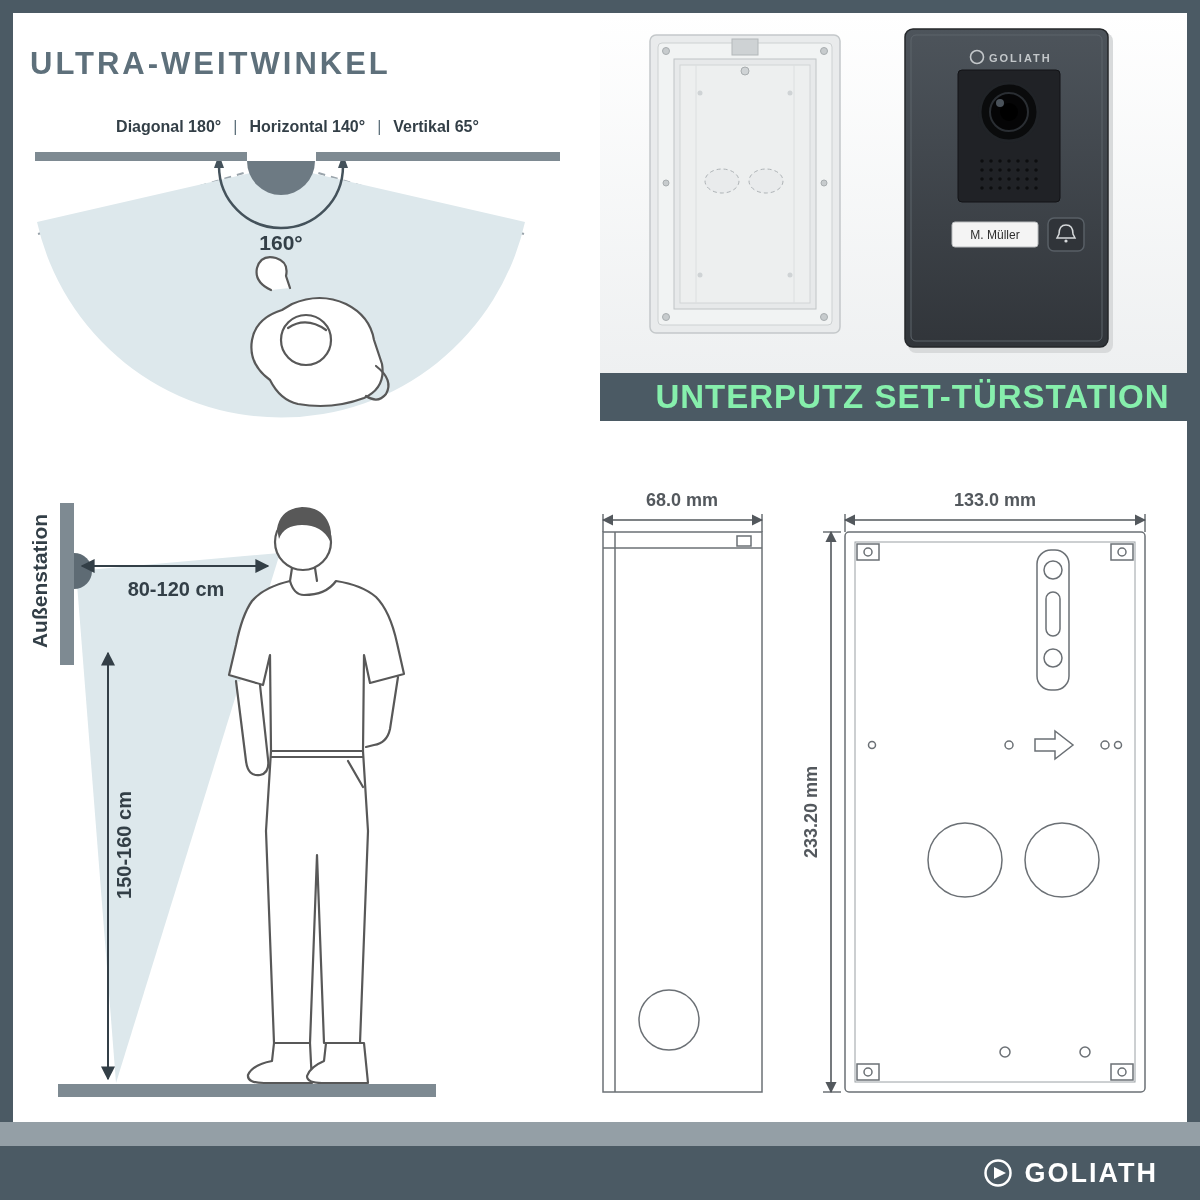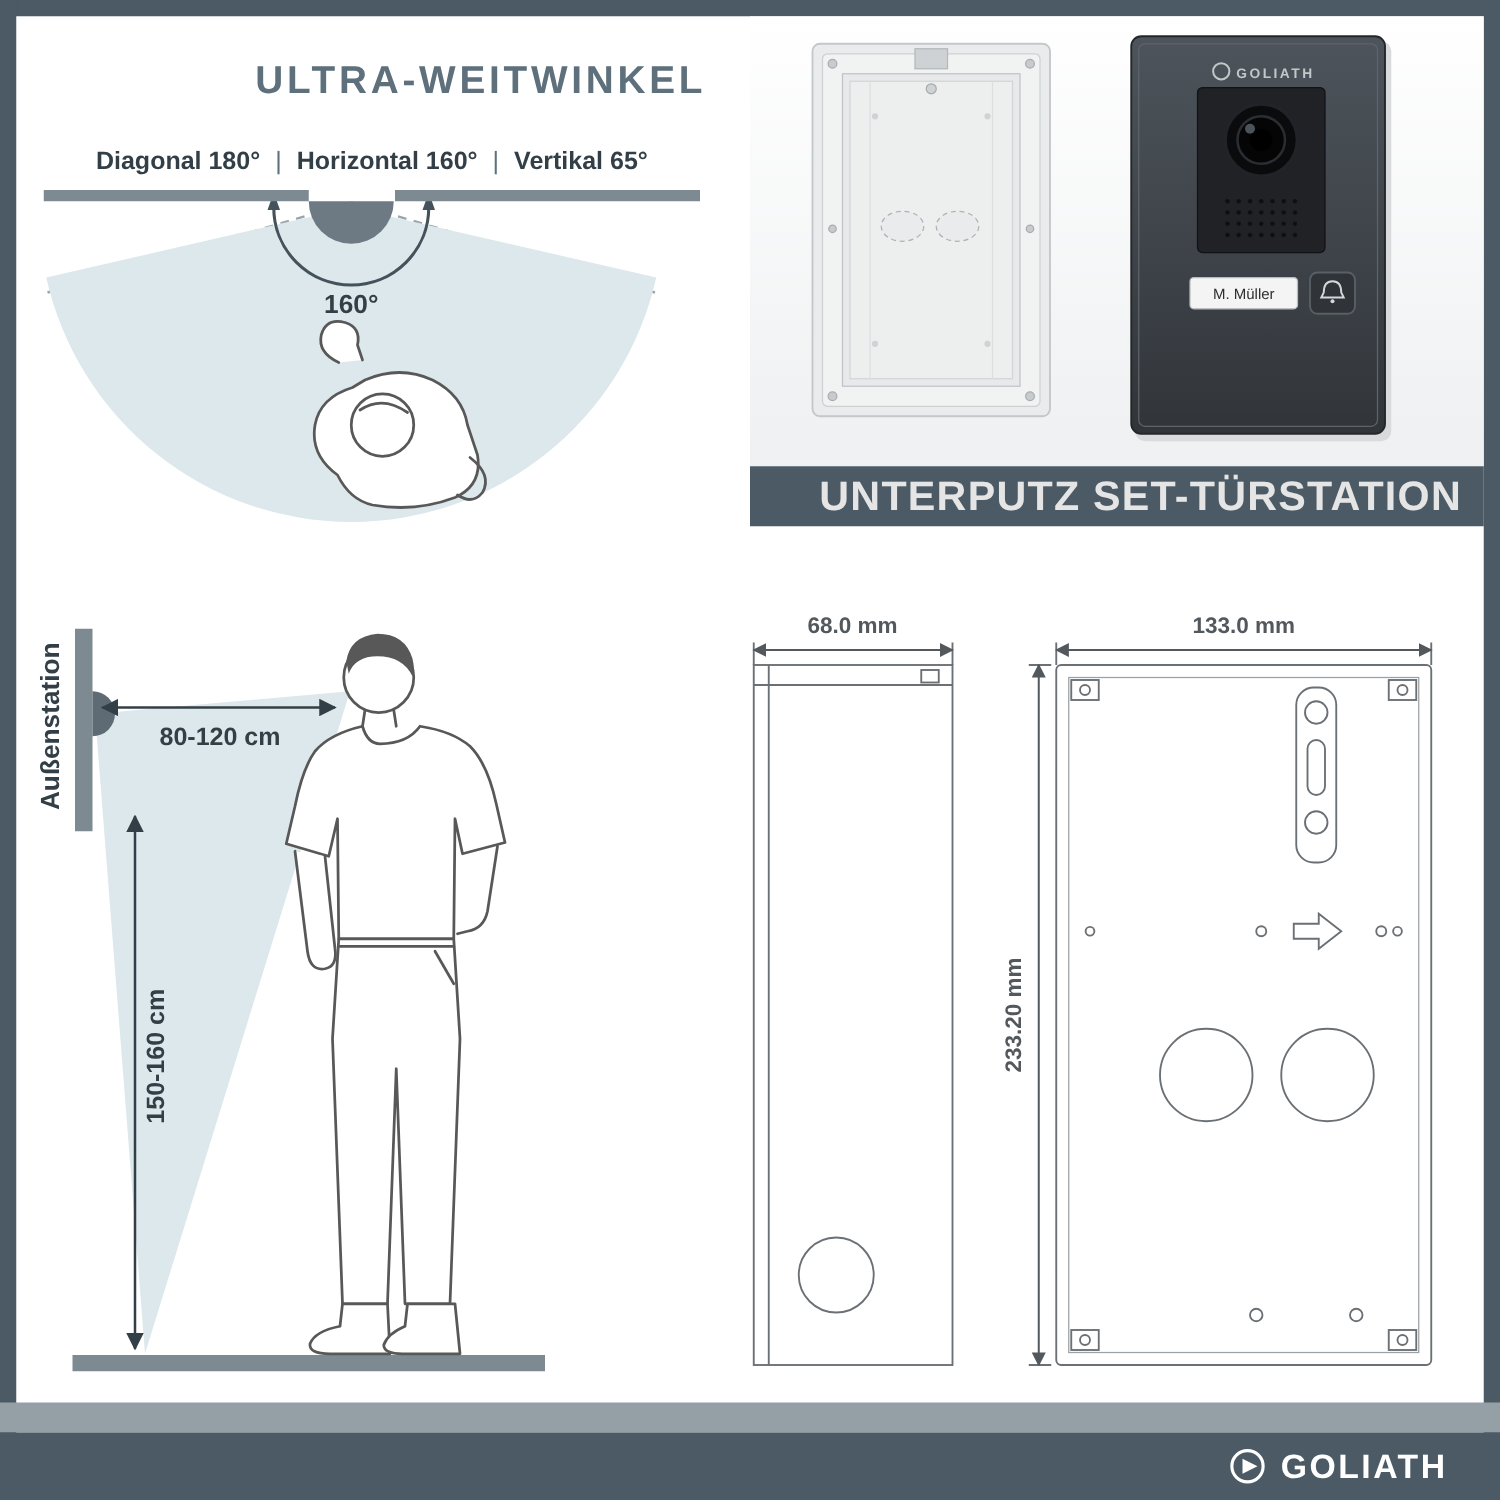--- a/index.html
+++ b/index.html
@@ -12,26 +12,26 @@
     --draw:#6b7075;
     --dim:#53585d;
   }
   *{margin:0;padding:0;box-sizing:border-box;}
   html,body{width:1200px;height:1200px;}
   body{position:relative;background:#fff;font-family:"Liberation Sans",sans-serif;overflow:hidden;}
   .abs{position:absolute;}
   .frame-top{left:0;top:0;width:1200px;height:13px;background:var(--slate);}
   .frame-left{left:0;top:0;width:13px;height:1200px;background:var(--slate);}
   .frame-right{right:0;top:0;width:13px;height:1200px;background:var(--slate);}
-  .title{left:30px;top:46px;width:535px;text-align:right;font-size:31px;font-weight:600;letter-spacing:3px;color:var(--title);}
-  .specs{left:30px;top:118px;width:535px;display:flex;justify-content:center;gap:12px;font-size:20px;font-weight:700;color:var(--text-dark);}
+  .title{left:30px;top:46px;width:535px;text-align:left;font-size:31px;font-weight:600;letter-spacing:3px;color:var(--title);}
+  .specs{left:30px;top:118px;width:535px;display:flex;justify-content:center;gap:12px;font-size:16px;font-weight:700;color:var(--text-dark);}
   .specs .sep{color:var(--title);font-weight:400;}
   .fov-svg{left:30px;top:142px;}
   .photo-svg{left:600px;top:13px;}
-  .banner{left:600px;top:373px;width:587px;height:48px;background:var(--slate);color:#e5e5e5;
+  .banner{left:600px;top:373px;width:587px;height:48px;background:var(--slate);color:#86efac;
           display:flex;align-items:center;justify-content:center;font-size:33px;font-weight:700;letter-spacing:1px;padding-left:38px;}
   .mount-svg{left:30px;top:495px;}
   .tech-svg{left:585px;top:492px;}
   .footer-strip{left:0;top:1122px;width:1200px;height:24px;background:var(--strip);}
   .footer-main{left:0;top:1146px;width:1200px;height:54px;background:var(--slate);}
   .footer-logo{right:42px;top:1156px;display:flex;align-items:center;gap:10px;color:#fff;}
   .footer-logo .brand{font-size:27px;font-weight:700;letter-spacing:2px;}
   svg text{font-family:"Liberation Sans",sans-serif;}
   .dim-text{font-size:18px;font-weight:700;fill:var(--dim);}
   .label-text{font-size:20px;font-weight:700;fill:var(--text-dark);}
@@ -50,21 +50,21 @@
 <body>
 
 <div class="abs frame-top"></div>
 <div class="abs frame-left"></div>
 <div class="abs frame-right"></div>
 
 <h1 class="abs title">ULTRA-WEITWINKEL</h1>
 <div class="abs specs">
   <span>Diagonal 180°</span>
   <span class="sep">|</span>
-  <span>Horizontal 160°</span>
+  <span>Horizontal 140°</span>
   <span class="sep">|</span>
   <span>Vertikal 65°</span>
 </div>
 
 <svg class="abs fov-svg" width="535" height="300" viewBox="0 0 535 300">
 
   <g stroke="#9aa4ab" stroke-width="2" stroke-dasharray="7 6">
     <line x1="251" y1="20" x2="8" y2="92"></line>
     <line x1="251" y1="20" x2="494" y2="92"></line>
   </g>

